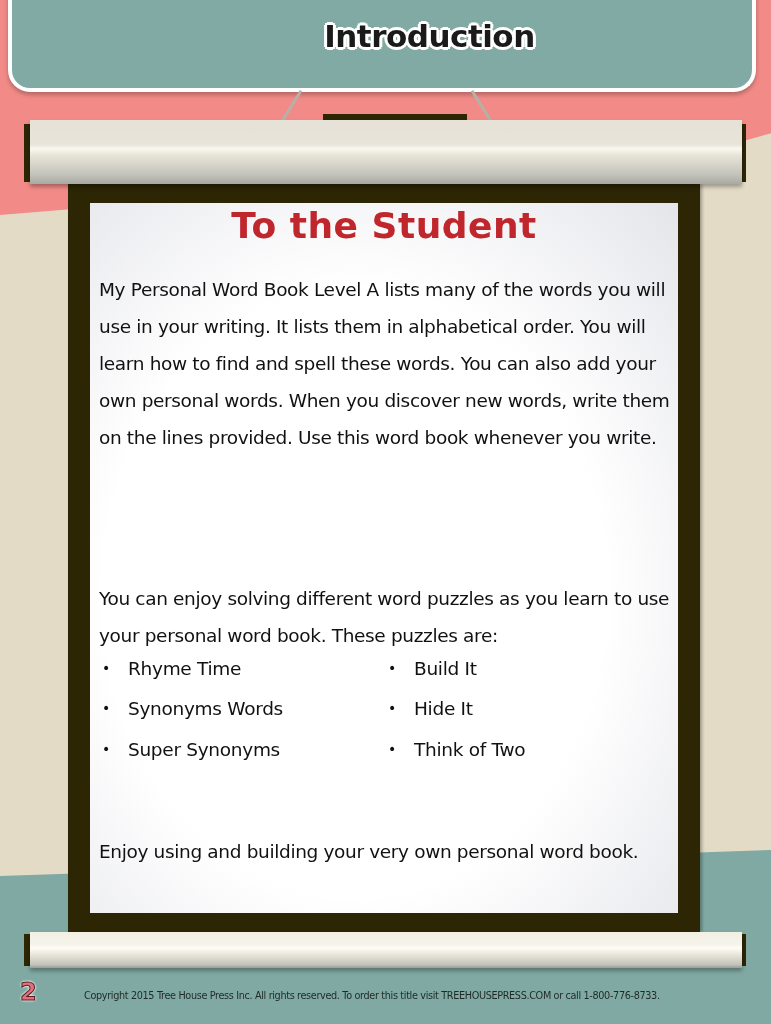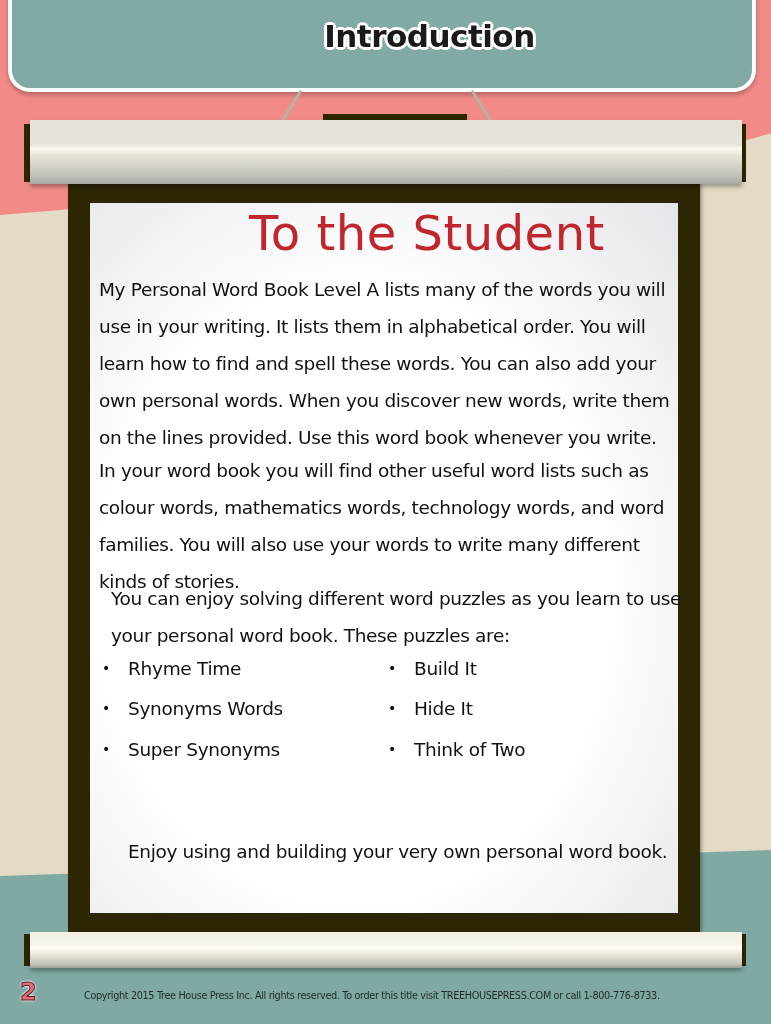--- a/index.html
+++ b/index.html
@@ -51,32 +51,32 @@
     .board {
       position: absolute; left: 68px; top: 184px; width: 632px; height: 748px;
       background: #2c2605; box-shadow: 2px 0 3px rgba(0,0,0,0.3);
     }
     .paper {
       position: absolute; left: 90px; top: 203px; width: 588px; height: 710px;
       background: radial-gradient(ellipse at 45% 55%, #ffffff 55%, #e4e5ea 100%);
     }
     .paper-title {
       position: absolute; left: 0; top: 2px; width: 588px; text-align: center;
-      font-family: "DejaVu Sans", sans-serif; font-weight: normal; font-size: 48px;
-      color: #c0272d; letter-spacing: 0.5px; padding-left: 43px;
+      font-family: "DejaVu Sans", sans-serif; font-weight: bold; font-size: 36px;
+      color: #c0272d; letter-spacing: 0.5px;
     }
     .para {
       position: absolute; left: 9px; width: 580px; margin: 0;
       font-family: "DejaVu Sans", sans-serif; font-size: 18.5px; line-height: 37px;
       color: #111; letter-spacing: -0.35px;
     }
     .p1 { top: 68px; }
     .p2 { top: 249px; }
-    .p3 { top: 377px; margin-left: 12px; }
-    .p4 { top: 630px; margin-left: 29px; }
+    .p3 { top: 377px; }
+    .p4 { top: 630px; }
     .bullet-col { position: absolute; top: 455px; }
     .bullet-col.c1 { left: 12px; }
     .bullet-col.c2 { left: 298px; }
     .bullet {
       height: 40.3px; font-family: "DejaVu Sans", sans-serif; font-size: 18.5px;
       color: #111; white-space: nowrap; letter-spacing: -0.3px;
     }
     .bullet .dot { display: inline-block; width: 26px; font-size: 14px; vertical-align: 2px; }
     .footer-page {
       position: absolute; left: 20px; top: 978px; font-family: "DejaVu Sans", sans-serif;
@@ -104,21 +104,20 @@
 
 <div class="board"></div>
 
 <div class="rod-cap" style="left:24px; top:124px; height:58px;"></div>
 <div class="rod-cap" style="left:738px; top:124px; height:58px;"></div>
 <div class="rod top"></div>
 
 <div class="paper">
   <div class="paper-title">To the Student</div>
   <p class="para p1">My Personal Word Book Level A lists many of the words you will use in your writing. It lists them in alphabetical order. You will learn how to find and spell these words. You can also add your own personal words. When you discover new words, write them on the lines provided. Use this word book whenever you write.</p>
-  <p class="para p2">In your word book you will find other useful word lists such as colour words, mathematics words, technology words, and word families. You will also use your words to write many different kinds of stories.</p>
   <p class="para p3">You can enjoy solving different word puzzles as you learn to use your personal word book. These puzzles are:</p>
 
   <div class="bullet-col c1">
     <div class="bullet"><span class="dot">•</span><span>Rhyme Time</span></div>
     <div class="bullet"><span class="dot">•</span><span>Synonyms Words</span></div>
     <div class="bullet"><span class="dot">•</span><span>Super Synonyms</span></div>
   </div>
   <div class="bullet-col c2">
     <div class="bullet"><span class="dot">•</span><span>Build It</span></div>
     <div class="bullet"><span class="dot">•</span><span>Hide It</span></div>

